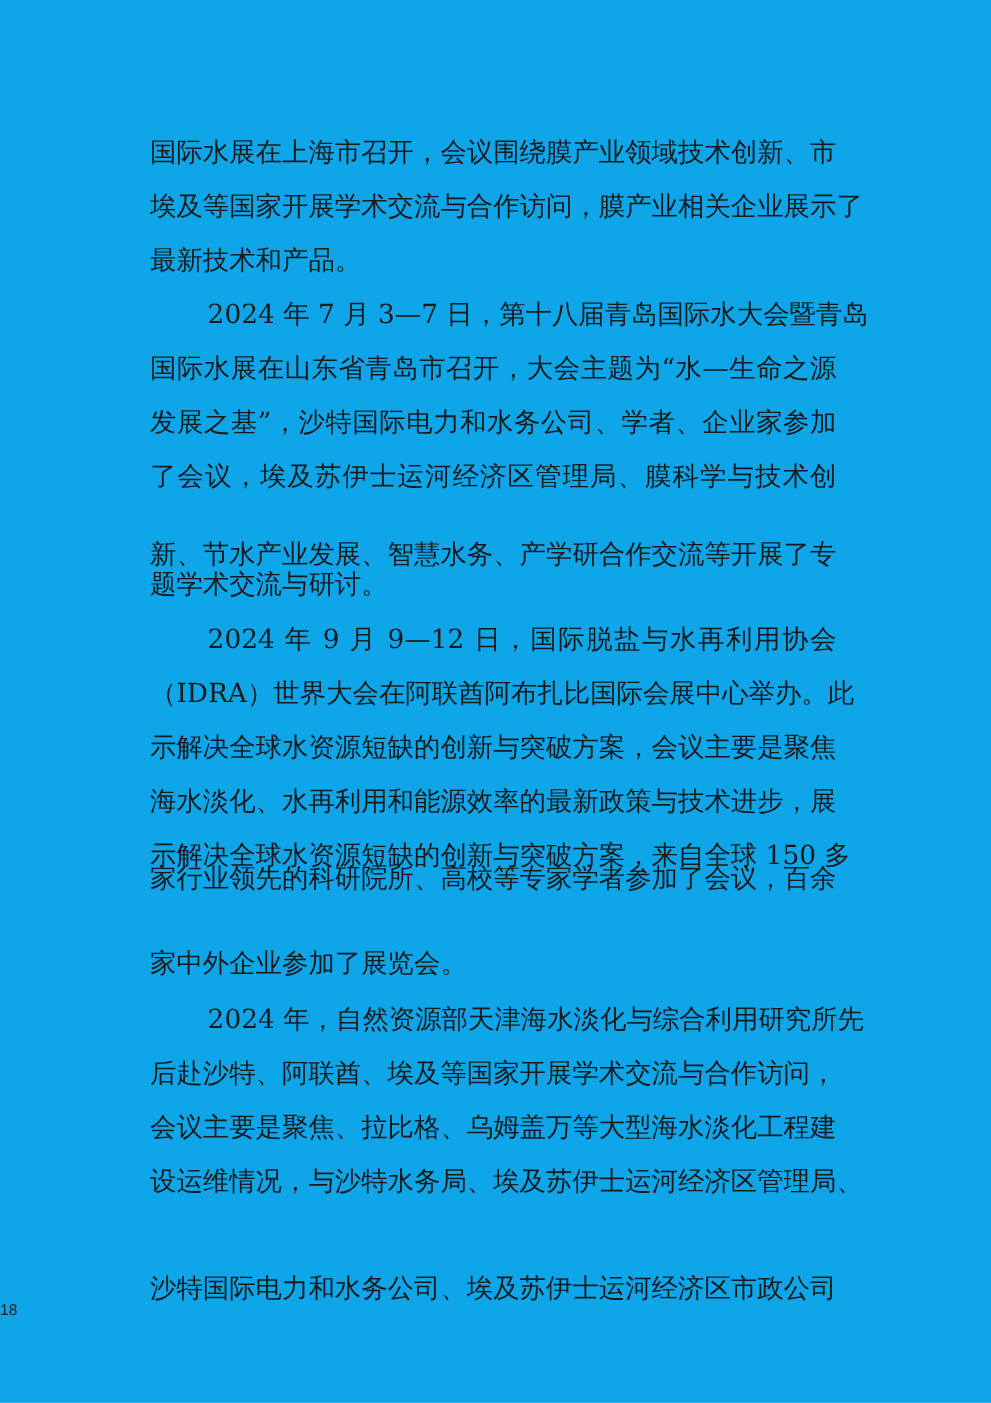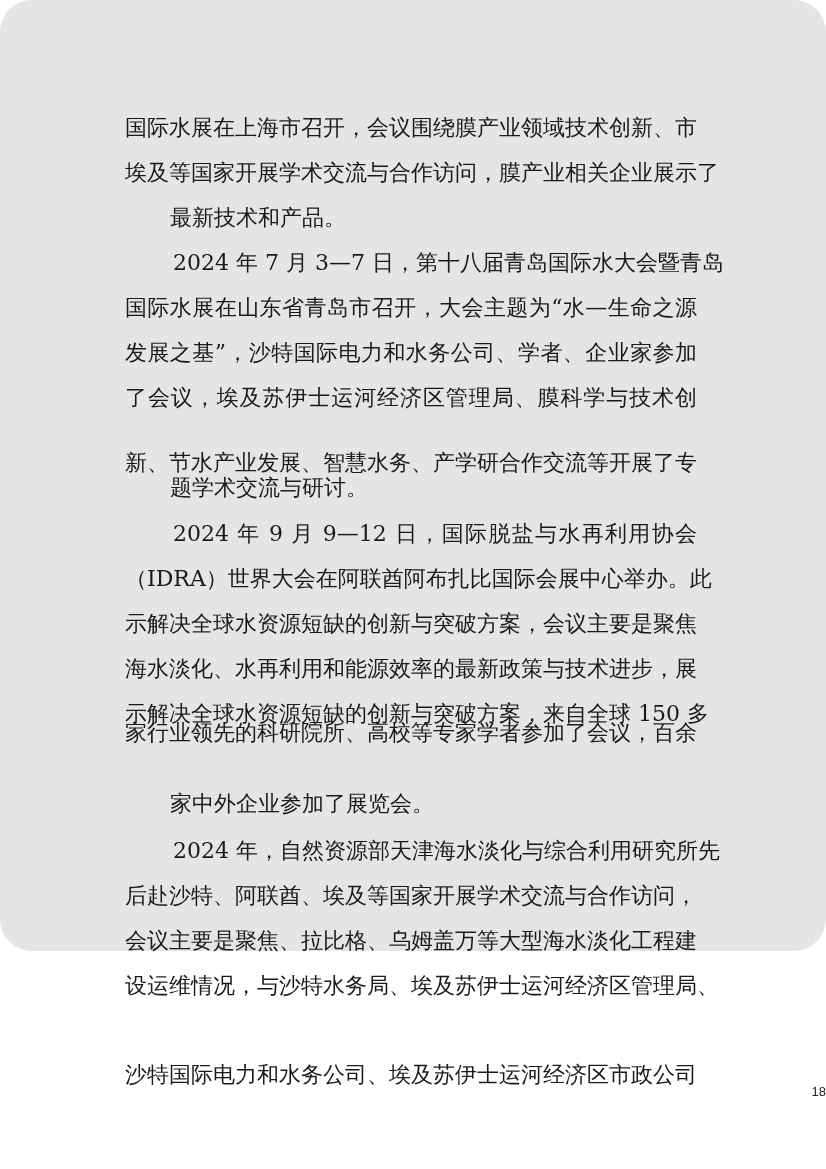--- a/index.html
+++ b/index.html
@@ -1,24 +1,24 @@
 <!DOCTYPE html>
 <html><head>
 <meta charset="utf-8">
 <style>
   html, body { margin: 0; padding: 0; background: #ffffff; }
   body { width: 826px; height: 1169px; position: relative; overflow: hidden;
          font-family: "DejaVu Serif", "Liberation Serif", serif; color: #1a1a1a; }
-  .page { position: absolute; left: 0; top: 0; width: 826px; height: 951px; background: #e5e5e5; border-radius: 32px; }
+  .page { position: absolute; left: 0; top: 0; width: 826px; height: 1169px; background: #0ea5e9; }
   .line { position: absolute; left: 125px; width: 572px; height: 30px; line-height: 30px;
           font-size: 22px; white-space: nowrap; text-align: justify; text-align-last: justify;
           letter-spacing: 0px; }
   .line.indent { left: 173px; width: 524px; }
-  .line.last { text-align-last: left; margin-left: 45px; }
-  .pagenum { position: absolute; left: 0; width: 826px; top: 1084px; text-align: right;
+  .line.last { text-align-last: left; }
+  .pagenum { position: absolute; left: 0; width: 826px; top: 1084px; text-align: left;
              font-family: "Liberation Sans", "DejaVu Sans", sans-serif; font-size: 13px; color: #222; }
 </style>
 </head>
 <body>
 
 <div class="page">
 
   <div>
     <div class="line" style="top:113px">国际水展在上海市召开，会议围绕膜产业领域技术创新、市</div>
     <div class="line" style="top:158px">埃及等国家开展学术交流与合作访问，膜产业相关企业展示了</div>

